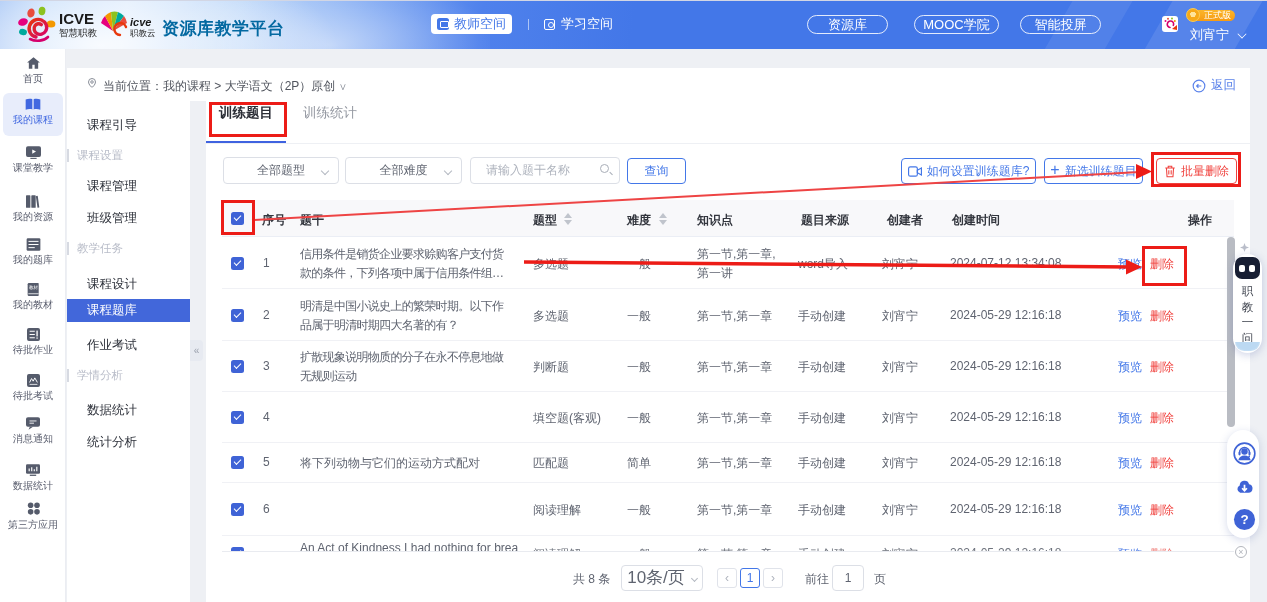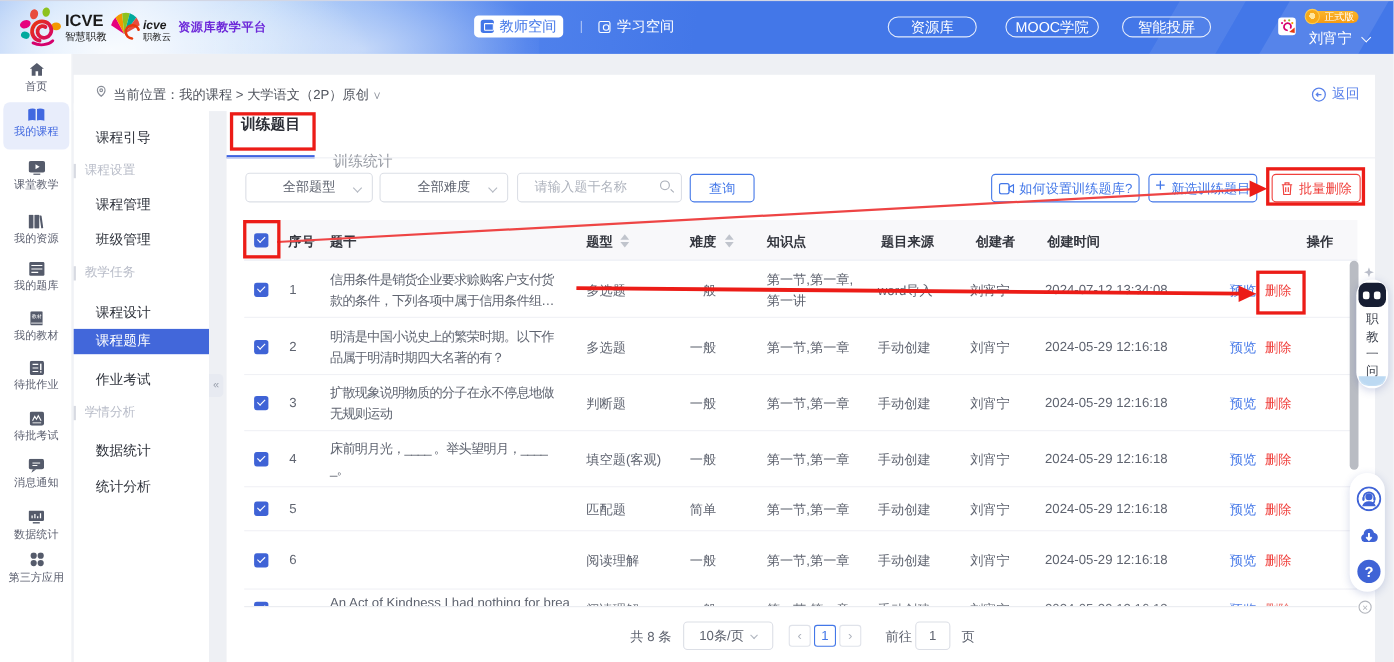--- a/index.html
+++ b/index.html
@@ -10,21 +10,21 @@
 #header { position:absolute; left:0; top:0; width:1267px; height:49px;
   background:linear-gradient(98deg,#93b9f3 0%,#bcd8fa 4%,#d6e7fc 10%,#b4d2f8 19%,#7aa5f2 29%,#4f81ec 38%,#4377e8 50%,#4377e8 100%);
   overflow:hidden;
 }
 #header .glow1 { position:absolute; left:-60px; top:-45px; width:400px; height:150px;
   background:radial-gradient(ellipse at 40% 60%, rgba(255,255,255,.85) 0%, rgba(255,255,255,.35) 45%, rgba(255,255,255,0) 70%); }
 #header .glow2 { position:absolute; left:170px; top:-20px; width:320px; height:130px;
   background:radial-gradient(ellipse at 50% 50%, rgba(255,255,255,.5) 0%, rgba(255,255,255,.15) 50%, rgba(255,255,255,0) 75%); }
 #header .streak1 { position:absolute; left:1050px; top:-30px; width:60px; height:140px; background:rgba(255,255,255,.08); transform:skewX(-30deg); }
 #header .streak2 { position:absolute; left:1150px; top:-30px; width:90px; height:140px; background:rgba(255,255,255,.10); transform:skewX(-30deg); }
-.htitle { position:absolute; left:162px; top:17px; font-size:11px; color:#6d28d9; font-weight:600; letter-spacing:0.5px; }
+.htitle { position:absolute; left:162px; top:17px; font-size:17px; color:#0369a1; font-weight:600; letter-spacing:0.5px; }
 .tspace { position:absolute; left:431px; top:14px; width:81px; height:20px; background:#fff; border-radius:4px; display:flex; align-items:center; justify-content:center; gap:5px; color:#4377e8; font-size:13px; }
 .tspace .ic { width:12px; height:12px; background:#4377e8; border-radius:2.5px; display:inline-block; position:relative; }
 .tspace .ic:after{ content:""; position:absolute; left:2.5px; top:3px; width:7px; height:5px; border:1px solid #fff; border-radius:1px; }
 .hdiv { position:absolute; left:528px; top:19px; width:1px; height:11px; background:rgba(255,255,255,.55); }
 .lspace { position:absolute; left:544px; top:14px; height:20px; display:flex; align-items:center; gap:6px; color:#fff; font-size:13px;text-align:right; }
 .lspace .ic { width:11px; height:11px; border:1px solid #fff; border-radius:2px; display:inline-block; position:relative;}
 .lspace .ic:after { content:""; position:absolute; left:2.5px; top:2px; width:4px; height:4px; border:1px solid #fff; border-radius:50%; }
 .hpill { position:absolute; top:15px; height:19px; border:1px solid rgba(255,255,255,.85); border-radius:10px; color:#fff; font-size:13px; display:flex; align-items:center; justify-content:center; }
 .avatar { position:absolute; left:1162px; top:16px; width:16px; height:16px; background:#fff; border-radius:3px; }
 .vbadge { position:absolute; left:1194px; top:10px; width:41px; height:11px; background:linear-gradient(180deg,#fbb62b,#f79b13); border-radius:2px 6px 6px 2px; color:#fff; font-size:9px; line-height:11px; text-align:center; padding-left:6px; }
@@ -48,21 +48,21 @@
 
 #menu { position:absolute; left:67px; top:94px; width:123px; height:508px; background:#fff; }
 .m-item { position:absolute; left:20px; font-size:12.5px; color:#2e323b; }
 .m-sec { position:absolute; left:0; font-size:11.5px; color:#b9bdc9; border-left:2px solid #d7dae2; padding-left:8px; line-height:13px; }
 .m-act { position:absolute; left:0; width:123px; height:23px; background:#4267da; color:#fff; font-size:12.5px; line-height:23px; padding-left:20px; }
 #collapse { position:absolute; left:190px; top:340px; width:13px; height:21px; background:#e7eaf1; border-radius:0 4px 4px 0; color:#9aa0ad; font-size:10px; line-height:21px; text-align:center; }
 
 
 #main { position:absolute; left:206px; top:94px; width:1044px; height:508px; background:#fff; }
 .tab1 { position:absolute; left:0px; top:10px; width:80px; text-align:center; font-size:13.5px; color:#2b2e36; font-weight:600; }
-.tab2 { position:absolute; left:86px; top:10px; width:76px; text-align:center; font-size:13.5px; color:#9498a1;margin-top:34px; }
+.tab2 { position:absolute; left:86px; top:10px; width:76px; text-align:center; font-size:13.5px; color:#9498a1; }
 .tabline { position:absolute; left:0; top:47px; width:80px; height:2.5px; background:#3f63e0; }
 .tabsep { position:absolute; left:0; top:49px; width:1044px; height:1px; background:#eef0f4; }
 
 .sel { position:absolute; top:63px; height:27px; border:1px solid #dcdfe6; border-radius:4px; background:#fff; font-size:12px; color:#5f6470; display:flex; align-items:center; justify-content:center; }
 .sel .car { position:absolute; right:10px; top:10px; width:6px; height:6px; border-right:1.2px solid #b4b9c2; border-bottom:1.2px solid #b4b9c2; transform:rotate(45deg); }
 .inp { position:absolute; left:264px; top:63px; width:150px; height:27px; border:1px solid #dcdfe6; border-radius:4px; background:#fff; font-size:12px; color:#aeb3bd; line-height:25px; padding-left:15px; }
 .inp .mag { position:absolute; right:10px; top:6px; width:9px; height:9px; border:1.3px solid #a9aeb8; border-radius:50%; }
 .inp .mag:after { content:""; position:absolute; left:8px; top:8px; width:4px; height:1.3px; background:#a9aeb8; transform:rotate(45deg); }
 .btn { position:absolute; top:64px; height:26px; border:1px solid #4377e8; border-radius:4px; color:#4377e8; font-size:12px; display:flex; align-items:center; justify-content:center; gap:5px; background:#fff; }
 .btn.red { border-color:#f0413d; color:#f0413d; }
@@ -346,33 +346,33 @@
       <span class="c" style="left:475px; top:18px;">第一节,第一章</span>
       <span class="c" style="left:576px; top:18px;">手动创建</span>
       <span class="c" style="left:660px; top:18px;">刘宵宁</span>
       <span class="c" style="left:728px; top:18px;">2024-05-29 12:16:18</span>
       <span class="c lnk-b" style="left:896px; top:18px;">预览</span>
       <span class="c lnk-r" style="left:928px; top:18px;">删除</span>
     </div>
     <div class="row" style="top:192px; height:51px;">
       <span class="cb" style="left:9px; top:19px;"></span>
       <span class="c" style="left:41px; top:18px;">4</span>
-      <span class="c" style="left:78px; top:7px; line-height:18.5px; letter-spacing:-0.7px;">床前明月光，____ 。举头望明月，____<br>_。</span>
       <span class="c" style="left:311px; top:18px;">填空题(客观)</span>
       <span class="c" style="left:405px; top:18px;">一般</span>
       <span class="c" style="left:475px; top:18px;">第一节,第一章</span>
       <span class="c" style="left:576px; top:18px;">手动创建</span>
       <span class="c" style="left:660px; top:18px;">刘宵宁</span>
       <span class="c" style="left:728px; top:18px;">2024-05-29 12:16:18</span>
       <span class="c lnk-b" style="left:896px; top:18px;">预览</span>
       <span class="c lnk-r" style="left:928px; top:18px;">删除</span>
     </div>
     <div class="row" style="top:243px; height:40px;">
       <span class="cb" style="left:9px; top:13px;"></span>
       <span class="c" style="left:41px; top:12px;">5</span>
+      <span class="c" style="left:78px; top:12px;">将下列动物与它们的运动方式配对</span>
       <span class="c" style="left:311px; top:12px;">匹配题</span>
       <span class="c" style="left:405px; top:12px;">简单</span>
       <span class="c" style="left:475px; top:12px;">第一节,第一章</span>
       <span class="c" style="left:576px; top:12px;">手动创建</span>
       <span class="c" style="left:660px; top:12px;">刘宵宁</span>
       <span class="c" style="left:728px; top:12px;">2024-05-29 12:16:18</span>
       <span class="c lnk-b" style="left:896px; top:12px;">预览</span>
       <span class="c lnk-r" style="left:928px; top:12px;">删除</span>
     </div>
     <div class="row" style="top:283px; height:53px;">
@@ -395,21 +395,21 @@
       <span class="c" style="left:475px; top:10px;">第一节,第一章</span>
       <span class="c" style="left:576px; top:10px;">手动创建</span>
       <span class="c" style="left:660px; top:10px;">刘宵宁</span>
       <span class="c" style="left:728px; top:10px;">2024-05-29 12:16:18</span>
       <span class="c" style="left:896px; top:10px; color:#5a85e8;">预览</span>
       <span class="c" style="left:928px; top:10px; color:#ee7873;">删除</span>
     </div>
   </div>
   <div id="pager">
     <span class="c" style="left:367px; top:6px;">共 8 条</span>
-    <span class="c" style="left:415px; top:0; width:82px; height:26px; border:1px solid #dcdfe6; border-radius:4px; text-align:center; line-height:24px; font-size:12px;">10条/页<span style="display:inline-block; width:5px; height:5px; border-right:1.2px solid #b4b9c2; border-bottom:1.2px solid #b4b9c2; transform:rotate(45deg); margin-left:7px; vertical-align:2px;"></span></span>
+    <span class="c" style="left:415px; top:0; width:82px; height:26px; border:1px solid #dcdfe6; border-radius:4px; text-align:center; line-height:24px; font-size:17px;">10条/页<span style="display:inline-block; width:5px; height:5px; border-right:1.2px solid #b4b9c2; border-bottom:1.2px solid #b4b9c2; transform:rotate(45deg); margin-left:7px; vertical-align:2px;"></span></span>
     <span class="c" style="left:511px; top:3px; width:20px; height:20px; border:1px solid #e0e3ea; border-radius:3px; text-align:center; line-height:18px; color:#aeb3bd;">‹</span>
     <span class="c" style="left:534px; top:3px; width:20px; height:20px; border:1px solid #4377e8; border-radius:3px; text-align:center; line-height:18px; color:#4377e8;">1</span>
     <span class="c" style="left:557px; top:3px; width:20px; height:20px; border:1px solid #e0e3ea; border-radius:3px; text-align:center; line-height:18px; color:#aeb3bd;">›</span>
     <span class="c" style="left:599px; top:6px;">前往</span>
     <span class="c" style="left:626px; top:0; width:32px; height:26px; border:1px solid #dcdfe6; border-radius:4px; text-align:center; line-height:24px;">1</span>
     <span class="c" style="left:668px; top:6px;">页</span>
   </div>
 </div>
 
 <div class="ann" style="left:209px; top:102px; width:78px; height:35px;"></div>

